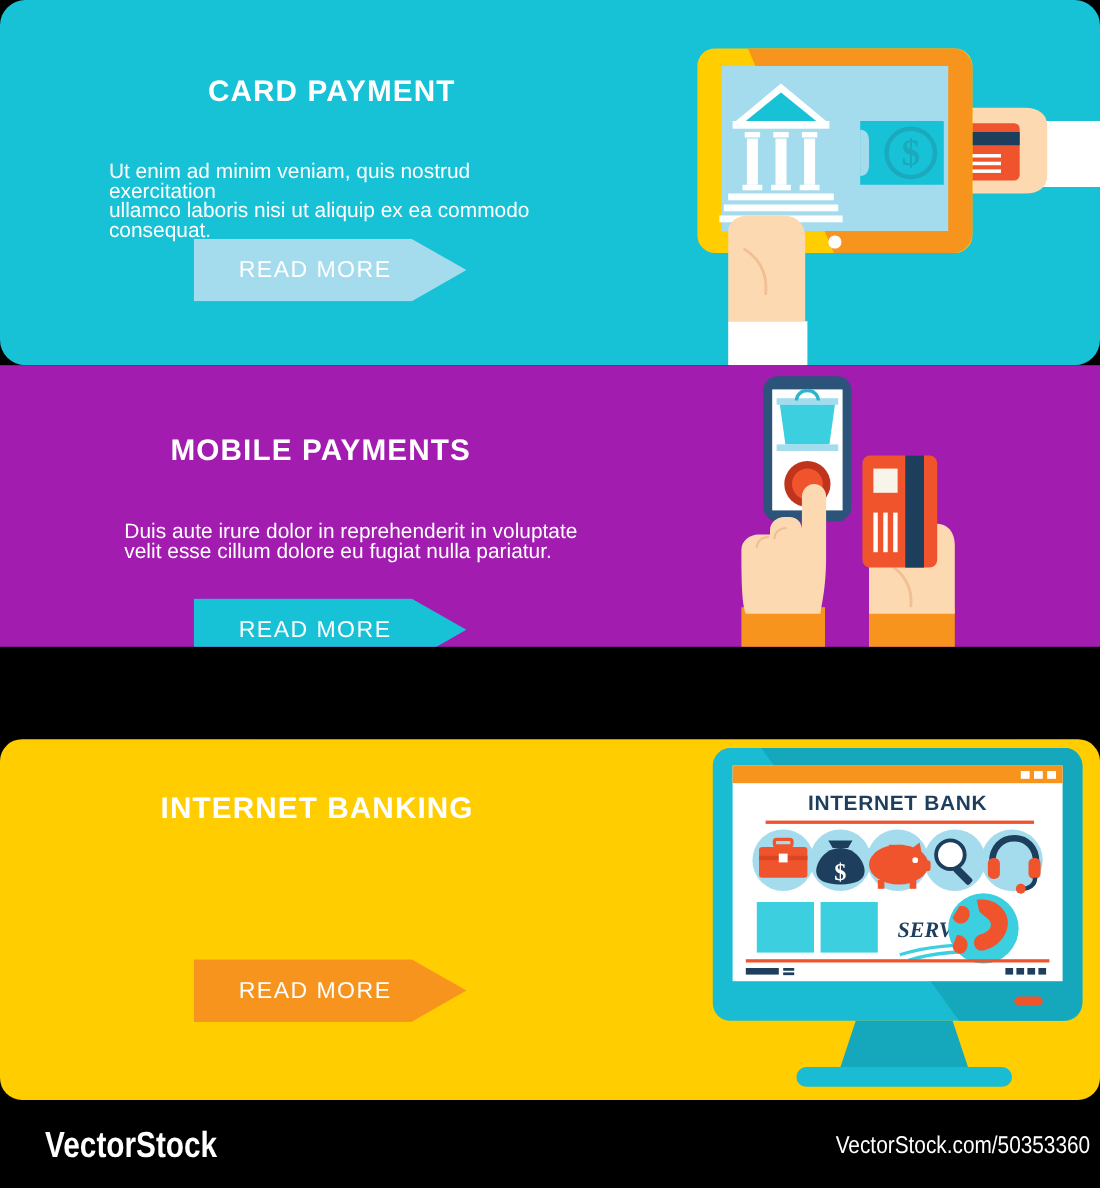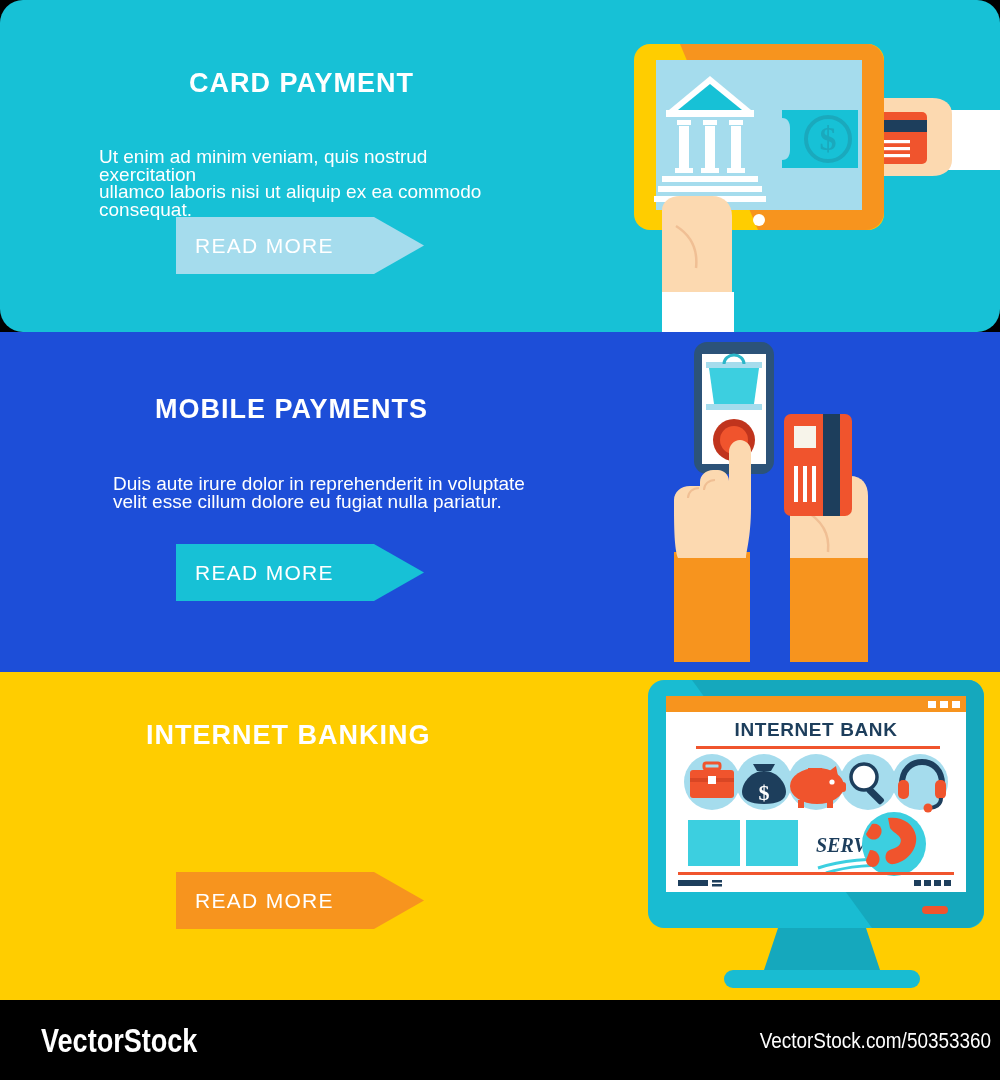--- a/index.html
+++ b/index.html
@@ -7,22 +7,22 @@
   body {
     font-family: "Liberation Sans", sans-serif;
     background:#000;
     overflow:hidden;
   }
   .page { position:relative; width:1000px; height:1080px; }
 
   
   .banner { position:absolute; left:0; width:1000px; overflow:hidden; }
   #banner-1 { top:0;    height:332px; background:#17c1d6;border-radius:23px; }
-  #banner-2 { top:332px;height:340px; background:#1d4ed8; }
-  #banner-3 { top:672px;height:328px; background:#ffcd00; }
+  #banner-2 { top:332px;height:256px; background:#a21caf; }
+  #banner-3 { top:672px;height:328px; background:#ffcd00;border-radius:20px; }
 
   .copy { position:absolute; left:0; top:0; width:560px; height:100%; }
 
   .btitle {
     position:absolute;
     color:#ffffff;
     font-weight:bold;
     font-size:27px;
     letter-spacing:1.0px;
     white-space:nowrap;
@@ -41,21 +41,21 @@
   }
 
   
   .readmore {
     position:absolute;
     height:57px;
     width:248px;
     display:flex;
     align-items:center;
     justify-content:flex-start;
-    padding-left:19px;
+    padding-left:41px;
     color:#ffffff;
     font-size:21px;
     letter-spacing:1.3px;
     clip-path: polygon(0 0, 198px 0, 248px 50%, 198px 100%, 0 100%);
     cursor:pointer;
   }
   #btn-1 { background:#a5dced; }
   #btn-2 { background:#17c1d6; }
   #btn-3 { background:#f7941e; }
 

